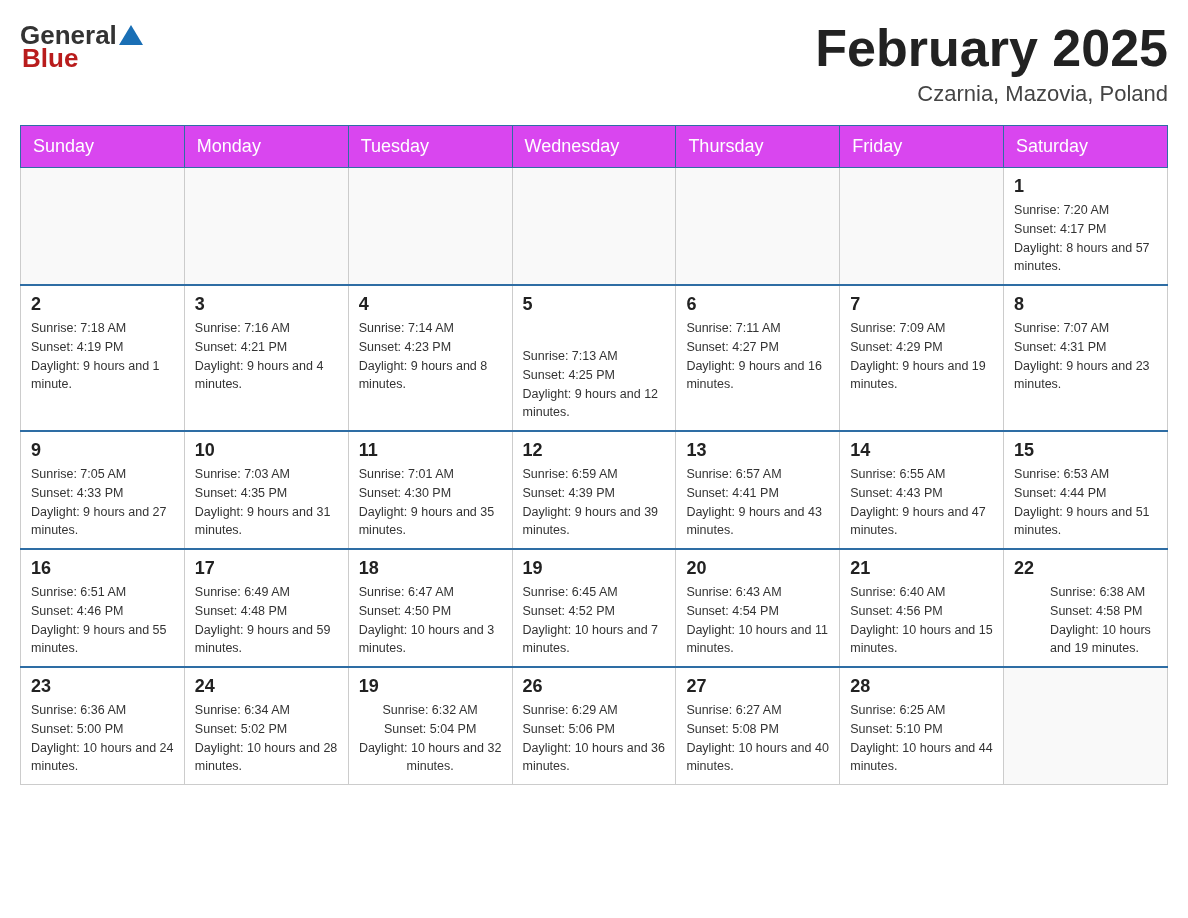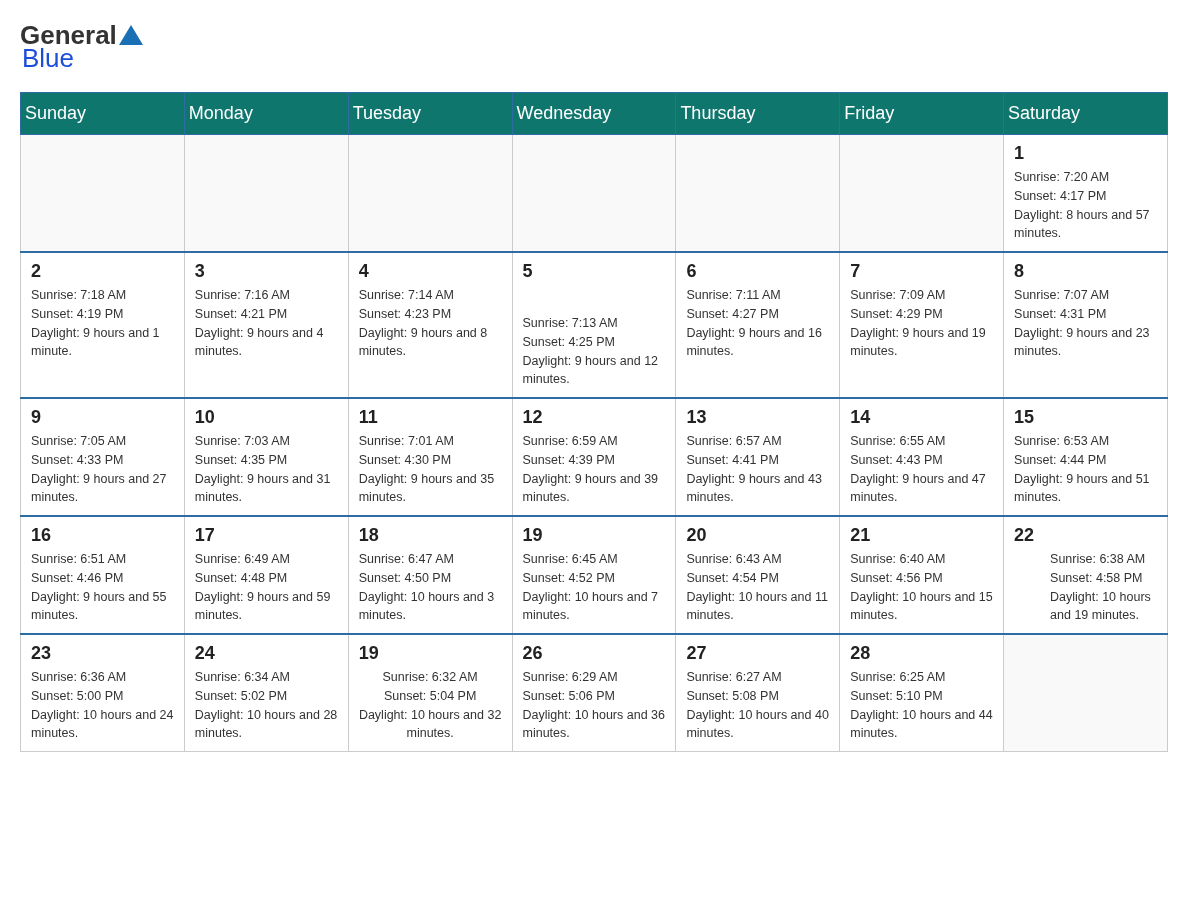--- a/index.html
+++ b/index.html
@@ -21,22 +21,22 @@
       align-items: center;
       gap: 4px;
     }
     .logo-text-general {
       font-size: 26px;
       font-weight: bold;
       color: #333;
     }
     .logo-text-blue {
       font-size: 26px;
-      font-weight: normal;
-      color: #1d4ed8;
+      font-weight: bold;
+      color: #b91c1c;
     }
     .title-section {
       text-align: right;
     }
     .calendar-title {
       font-size: 52px;
       font-weight: bold;
       color: #222;
       line-height: 1.1;
     }
@@ -44,25 +44,25 @@
       font-size: 22px;
       color: #444;
       margin-top: 4px;
     }
     .calendar-table {
       width: 100%;
       border-collapse: collapse;
       border: 1px solid #ccc;
     }
     .calendar-table th {
-      background-color: #0f766e;
+      background-color: #d946ef;
       color: #fff;
       font-size: 18px;
       font-weight: normal;
-      padding: 10px 4px;
+      padding: 10px 12px;
       text-align: left;
       border: 1px solid #2e6da4;
     }
     .calendar-table td {
       vertical-align: top;
       padding: 8px 10px;
       border: 1px solid #ccc;
       width: calc(100% / 7);
       min-height: 100px;
       font-size: 13px;
@@ -96,20 +96,24 @@
     <div style="display:flex; flex-direction:column; align-items:flex-start;">
       <div style="display:flex; align-items:center;">
         <span class="logo-text-general">General</span>
         <svg width="28" height="28" viewBox="0 0 28 28" style="margin-top:-2px;">
           <polygon points="14,4 26,24 2,24" fill="#1a6fb5"></polygon>
         </svg>
       </div>
       <span class="logo-text-blue" style="margin-top:-8px; margin-left:2px;">Blue</span>
     </div>
   </div>
+  <div class="title-section">
+    <div class="calendar-title">February 2025</div>
+    <div class="calendar-subtitle">Czarnia, Mazovia, Poland</div>
+  </div>
 </div>
 
 <table class="calendar-table">
   <thead>
     <tr>
     <th>Sunday</th>
         <th>Monday</th>
         <th>Tuesday</th>
         <th>Wednesday</th>
         <th>Thursday</th>

